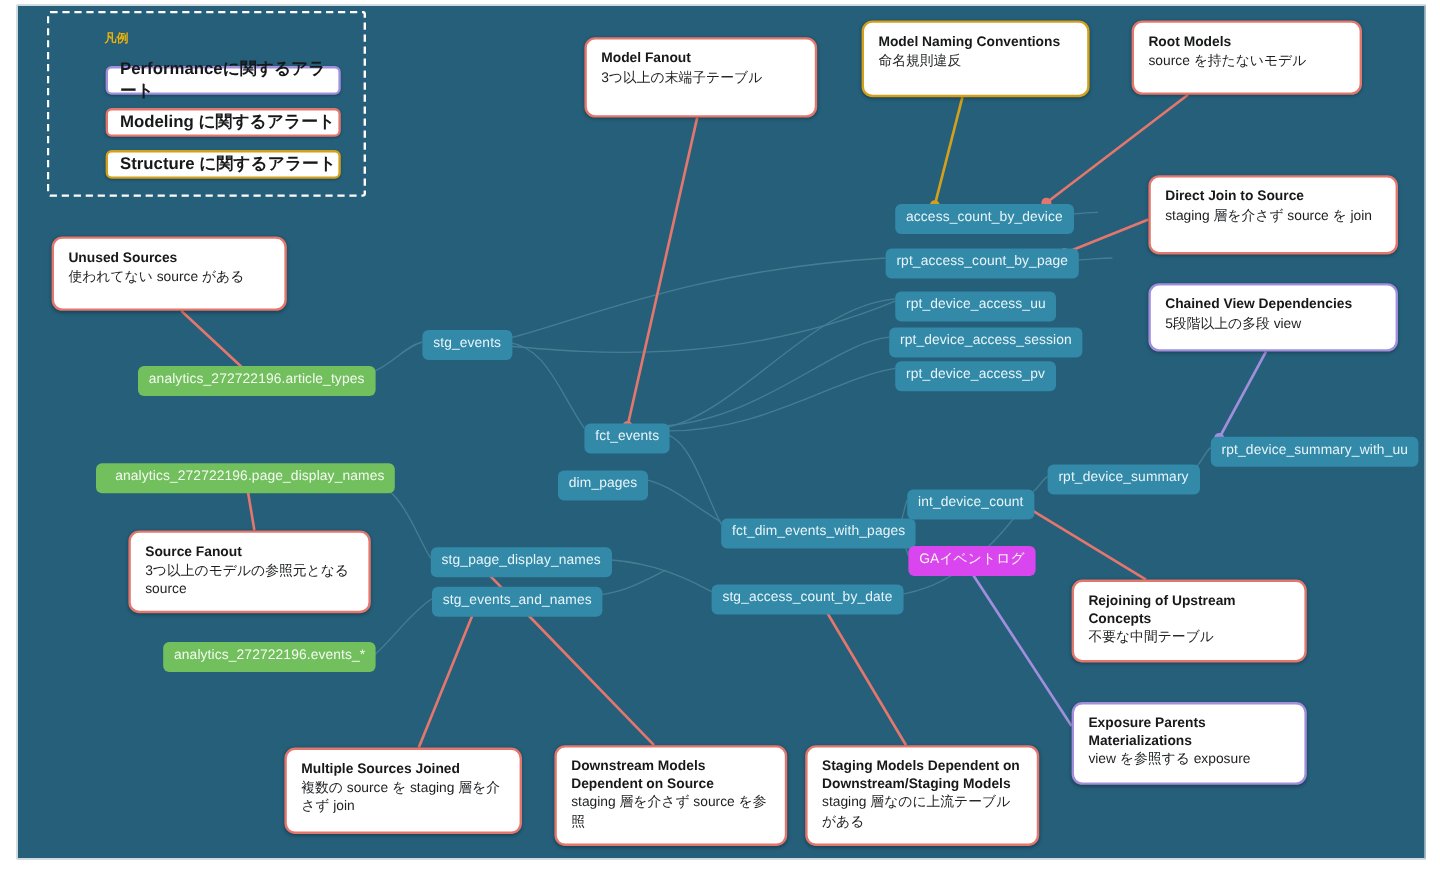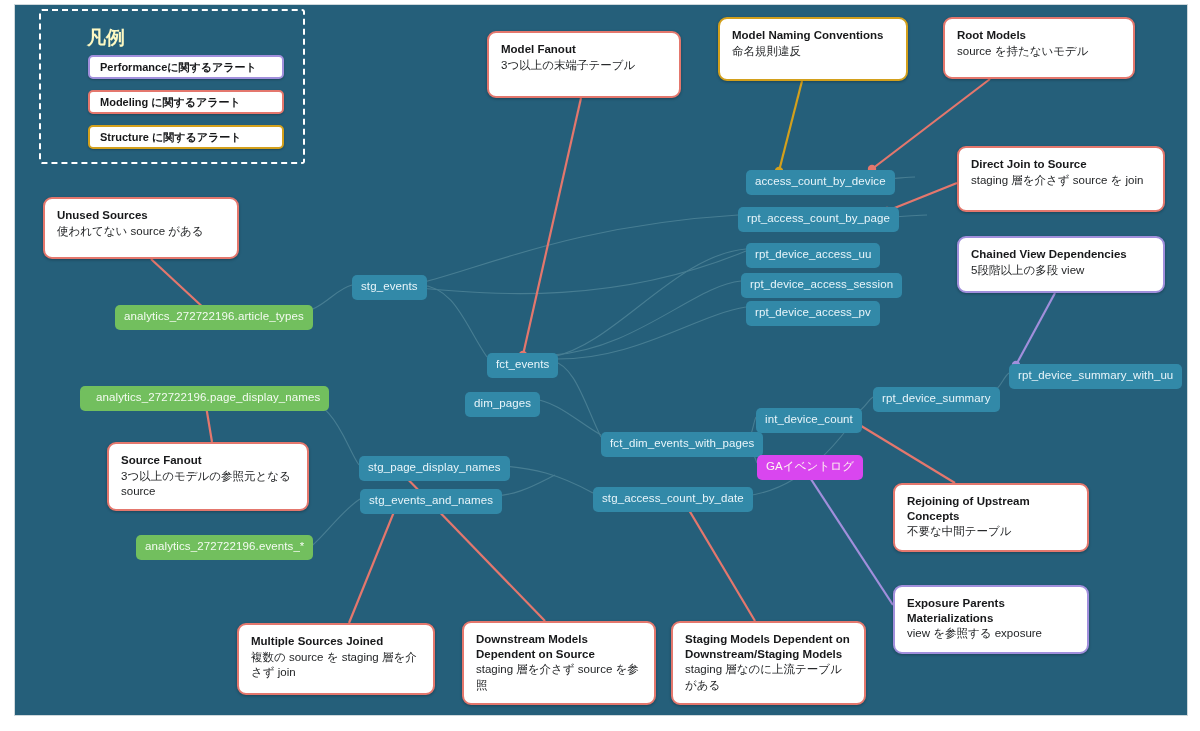--- a/index.html
+++ b/index.html
@@ -78,34 +78,34 @@
     position: absolute;
     left: 24px;
     top: 4px;
     width: 266px;
     height: 155px;
     border: 2px dashed #ffffff;
     border-radius: 3px;
     box-sizing: border-box;
   }
   #legend .legend-title {
-    color: #fef9c3;
-    font-size: 19px;
+    color: #eab308;
+    font-size: 10px;
     font-weight: bold;
     margin: 14px 0 0 46px;
   }
   .legend-chip {
     position: absolute;
     left: 47px;
     width: 196px;
     height: 24px;
     background: #ffffff;
     border-radius: 5px;
     box-sizing: border-box;
-    font-size: 11px;
+    font-size: 14px;
     font-weight: bold;
     color: #17181a;
     display: flex;
     align-items: center;
     padding-left: 10px;
     box-shadow: 0 1px 2px rgba(0,0,0,.25);
   }
   .legend-chip.lc1 { top: 44px; }
   .legend-chip.lc2 { top: 79px; }
   .legend-chip.lc3 { top: 114px; }

